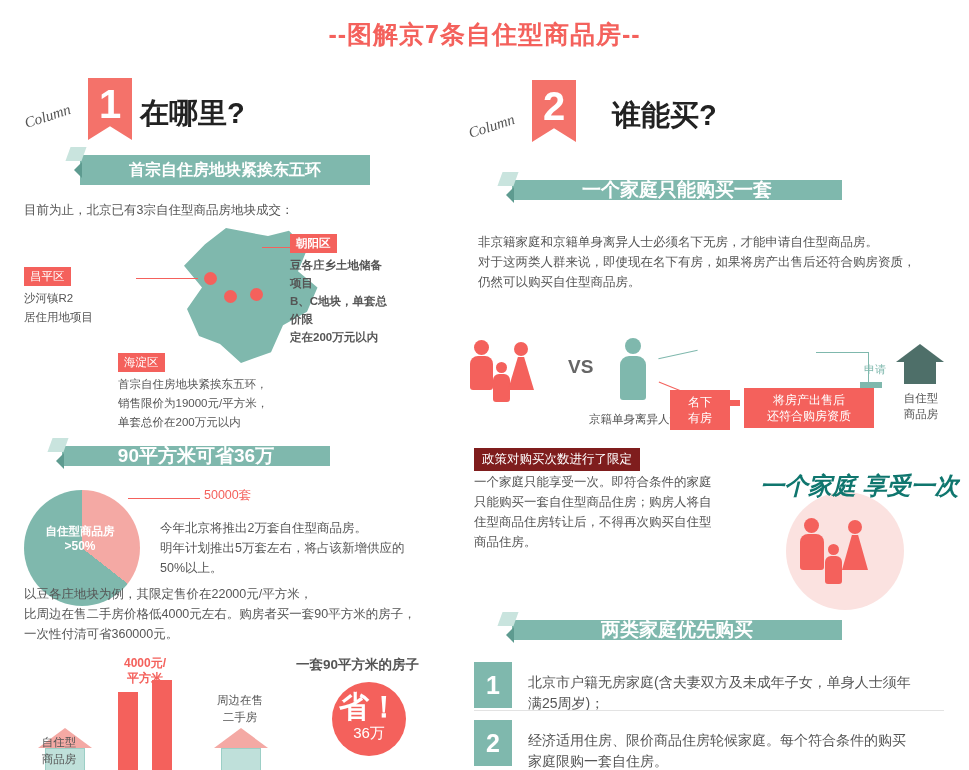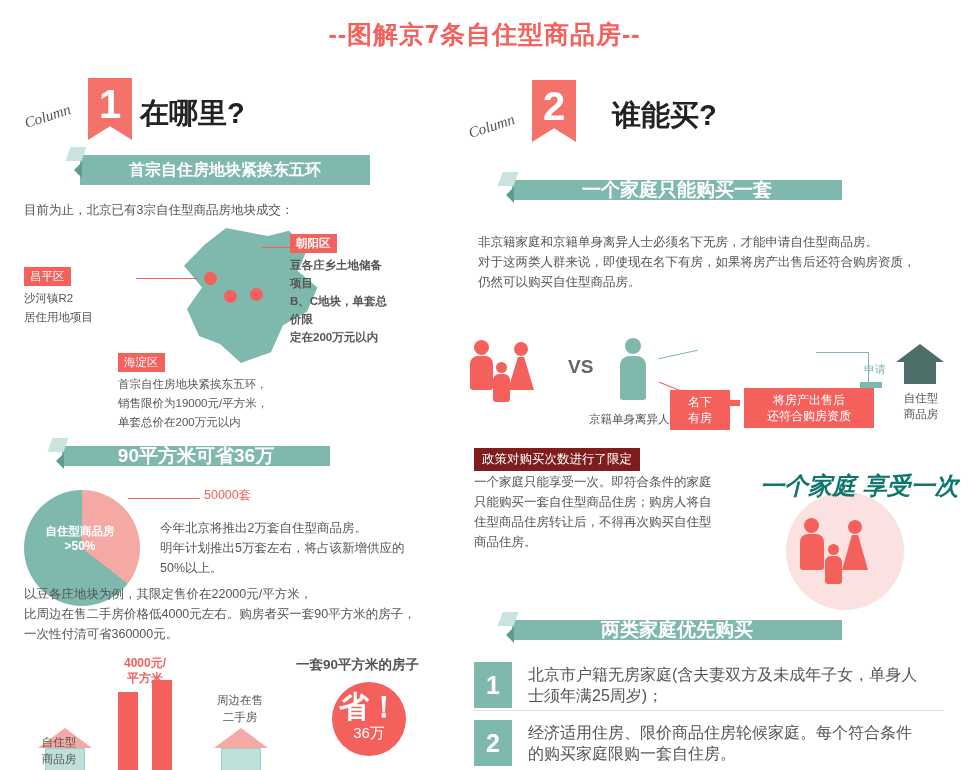--- a/index.html
+++ b/index.html
@@ -117,21 +117,21 @@
     background:#7f1d1d;color:#fff;font-size:12.5px;padding:3px 8px;display:inline-block;
   }
 
   
   .pri-row{position:relative;height:50px;}
   .pri-num{
     position:absolute;left:0;top:0;width:38px;height:46px;
     background:#7fb8ad;color:#fff;font-size:25px;font-weight:bold;
     display:flex;align-items:center;justify-content:center;
   }
-  .pri-txt{position:absolute;left:54px;top:2px;width:390px;font-size:16px;line-height:21px;color:#555;}
+  .pri-txt{position:absolute;left:54px;top:10px;width:390px;font-size:14px;line-height:21px;color:#555;}
 
   .hr-line{position:absolute;background:#e3e3e3;height:1px;}
   .pink-circle{
     position:absolute;width:118px;height:118px;border-radius:50%;
     background:#fbe2e0;
   }
   .one-family{
     font-size:24px;font-weight:bold;color:#0f766e;font-style:italic;
   }
 </style>

